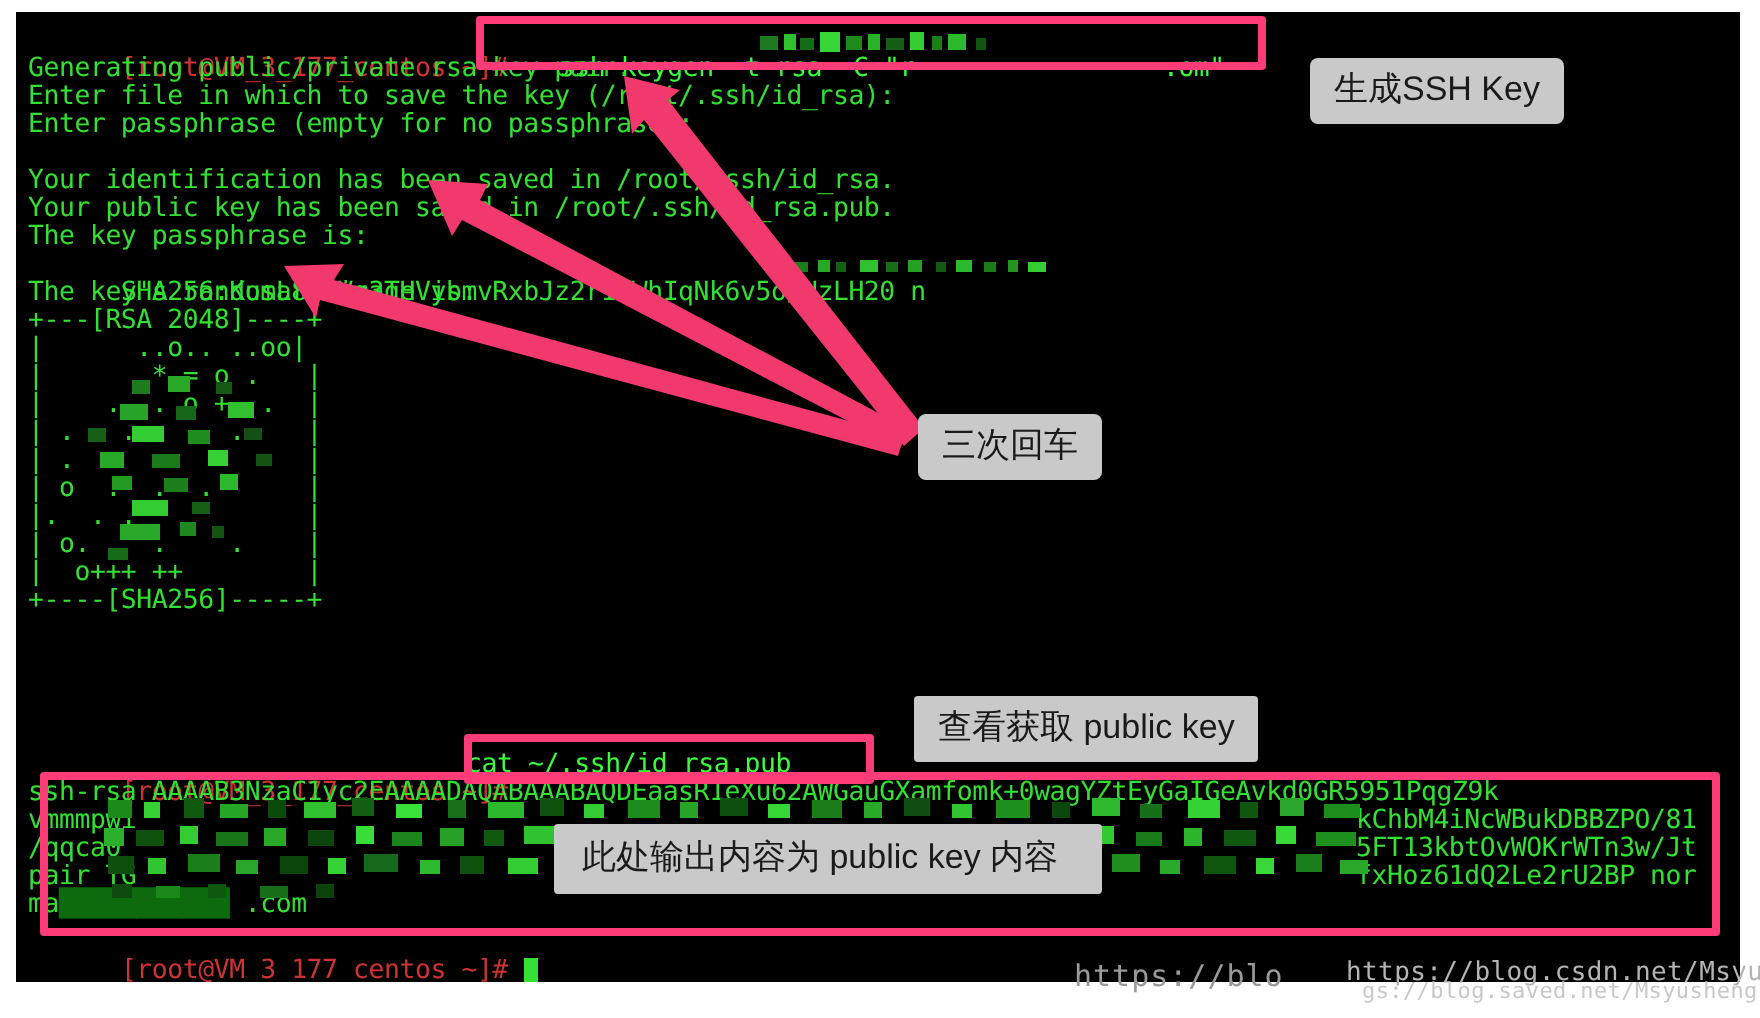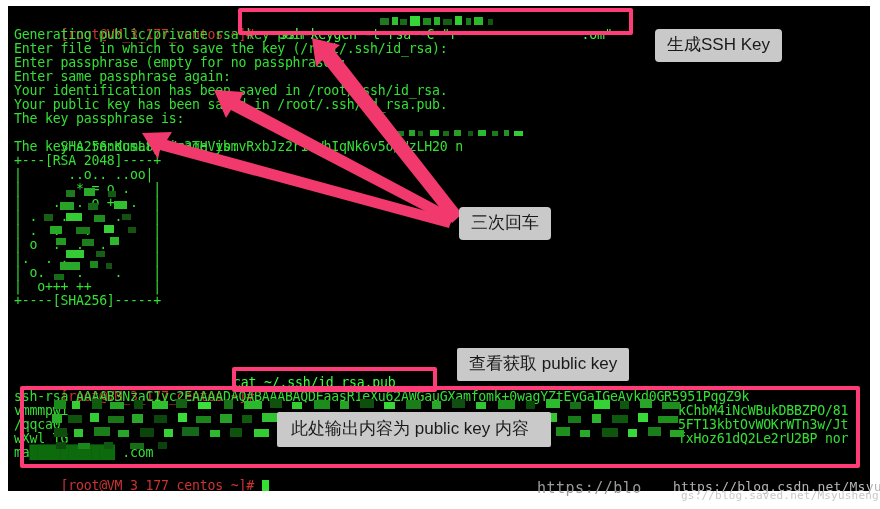--- a/index.html
+++ b/index.html
@@ -139,21 +139,20 @@
       <i style="left:65px; top:4px;  width:9px;  height:6px;  background:#145f14"></i>
       <i style="left:77px; top:1px;  width:7px;  height:9px;  background:#33cc33"></i>
       <i style="left:88px; top:3px;  width:5px;  height:7px;  background:#1a7d1a"></i>
       <i style="left:96px; top:2px;  width:9px;  height:8px;  background:#2bb82b"></i>
       <i style="left:110px;top:4px;  width:5px;  height:6px;  background:#125412"></i>
     </div>
 
     <div class="term-line" style="top:22px">Generating public/private rsa key pair.</div>
     <div class="term-line" style="top:36px">Enter file in which to save the key (/root/.ssh/id_rsa):</div>
     <div class="term-line" style="top:50px">Enter passphrase (empty for no passphrase):</div>
-    <div class="term-line" style="top:64px">Enter same passphrase again:</div>
     <div class="term-line" style="top:78px">Your identification has been saved in /root/.ssh/id_rsa.</div>
     <div class="term-line" style="top:92px">Your public key has been saved in /root/.ssh/id_rsa.pub.</div>
     <div class="term-line" style="top:106px">The key passphrase is:</div>
 
     <div class="term-line" style="top:120px">
       <span>SHA256:KusL8juVg3THVybmvRxbJz2r1VWhIqNk6v5o/NzLH20 n</span>
     </div>
     <div class="redact" style="left:388px; top:121px; width:132px; height:12px">
       <i style="left:0px;  top:4px; width:8px; height:5px; background:#1a7d1a"></i>
       <i style="left:13px; top:3px; width:6px; height:6px; background:#27a827"></i>
@@ -213,21 +212,21 @@
     <div class="term-line cmd" style="top:370px; left:225px">cat ~/.ssh/id_rsa.pub</div>
 
     <div class="term-line" style="top:384px">ssh-rsa AAAAB3NzaC1yc2EAAAADAQABAAABAQDEaasR1eXu62AWGauGXamfomk+0wagYZtEyGaIGeAvkd0GR5951PqgZ9k</div>
 
     <div class="term-line" style="top:398px">vmmmpwi</div>
     <div class="term-line" style="top:398px; left:670px">kChbM4iNcWBukDBBZPO/81</div>
 
     <div class="term-line" style="top:412px">/qqca0</div>
     <div class="term-line" style="top:412px; left:670px">5FT13kbtOvWOKrWTn3w/Jt</div>
 
-    <div class="term-line" style="top:426px">wXwl TG</div>
+    <div class="term-line" style="top:426px">pair TG</div>
     <div class="term-line" style="top:426px; left:670px">fxHoz61dQ2Le2rU2BP nor</div>
 
     <div class="term-line" style="top:440px">ma<span style="color:#0d6b0d">███████████</span> .com</div>
 
     <div class="redact" style="left:40px; top:393px; width:640px; height:52px">
       <i style="left:6px;  top:1px;  width:12px;height:9px; background:#1b8a1b"></i>
       <i style="left:24px; top:2px;  width:8px; height:8px; background:#34d034"></i>
       <i style="left:44px; top:0px;  width:10px;height:10px;background:#0f5a0f"></i>
       <i style="left:62px; top:3px;  width:14px;height:7px; background:#26a626"></i>
       <i style="left:86px; top:1px;  width:9px; height:9px; background:#0c4a0c"></i>

